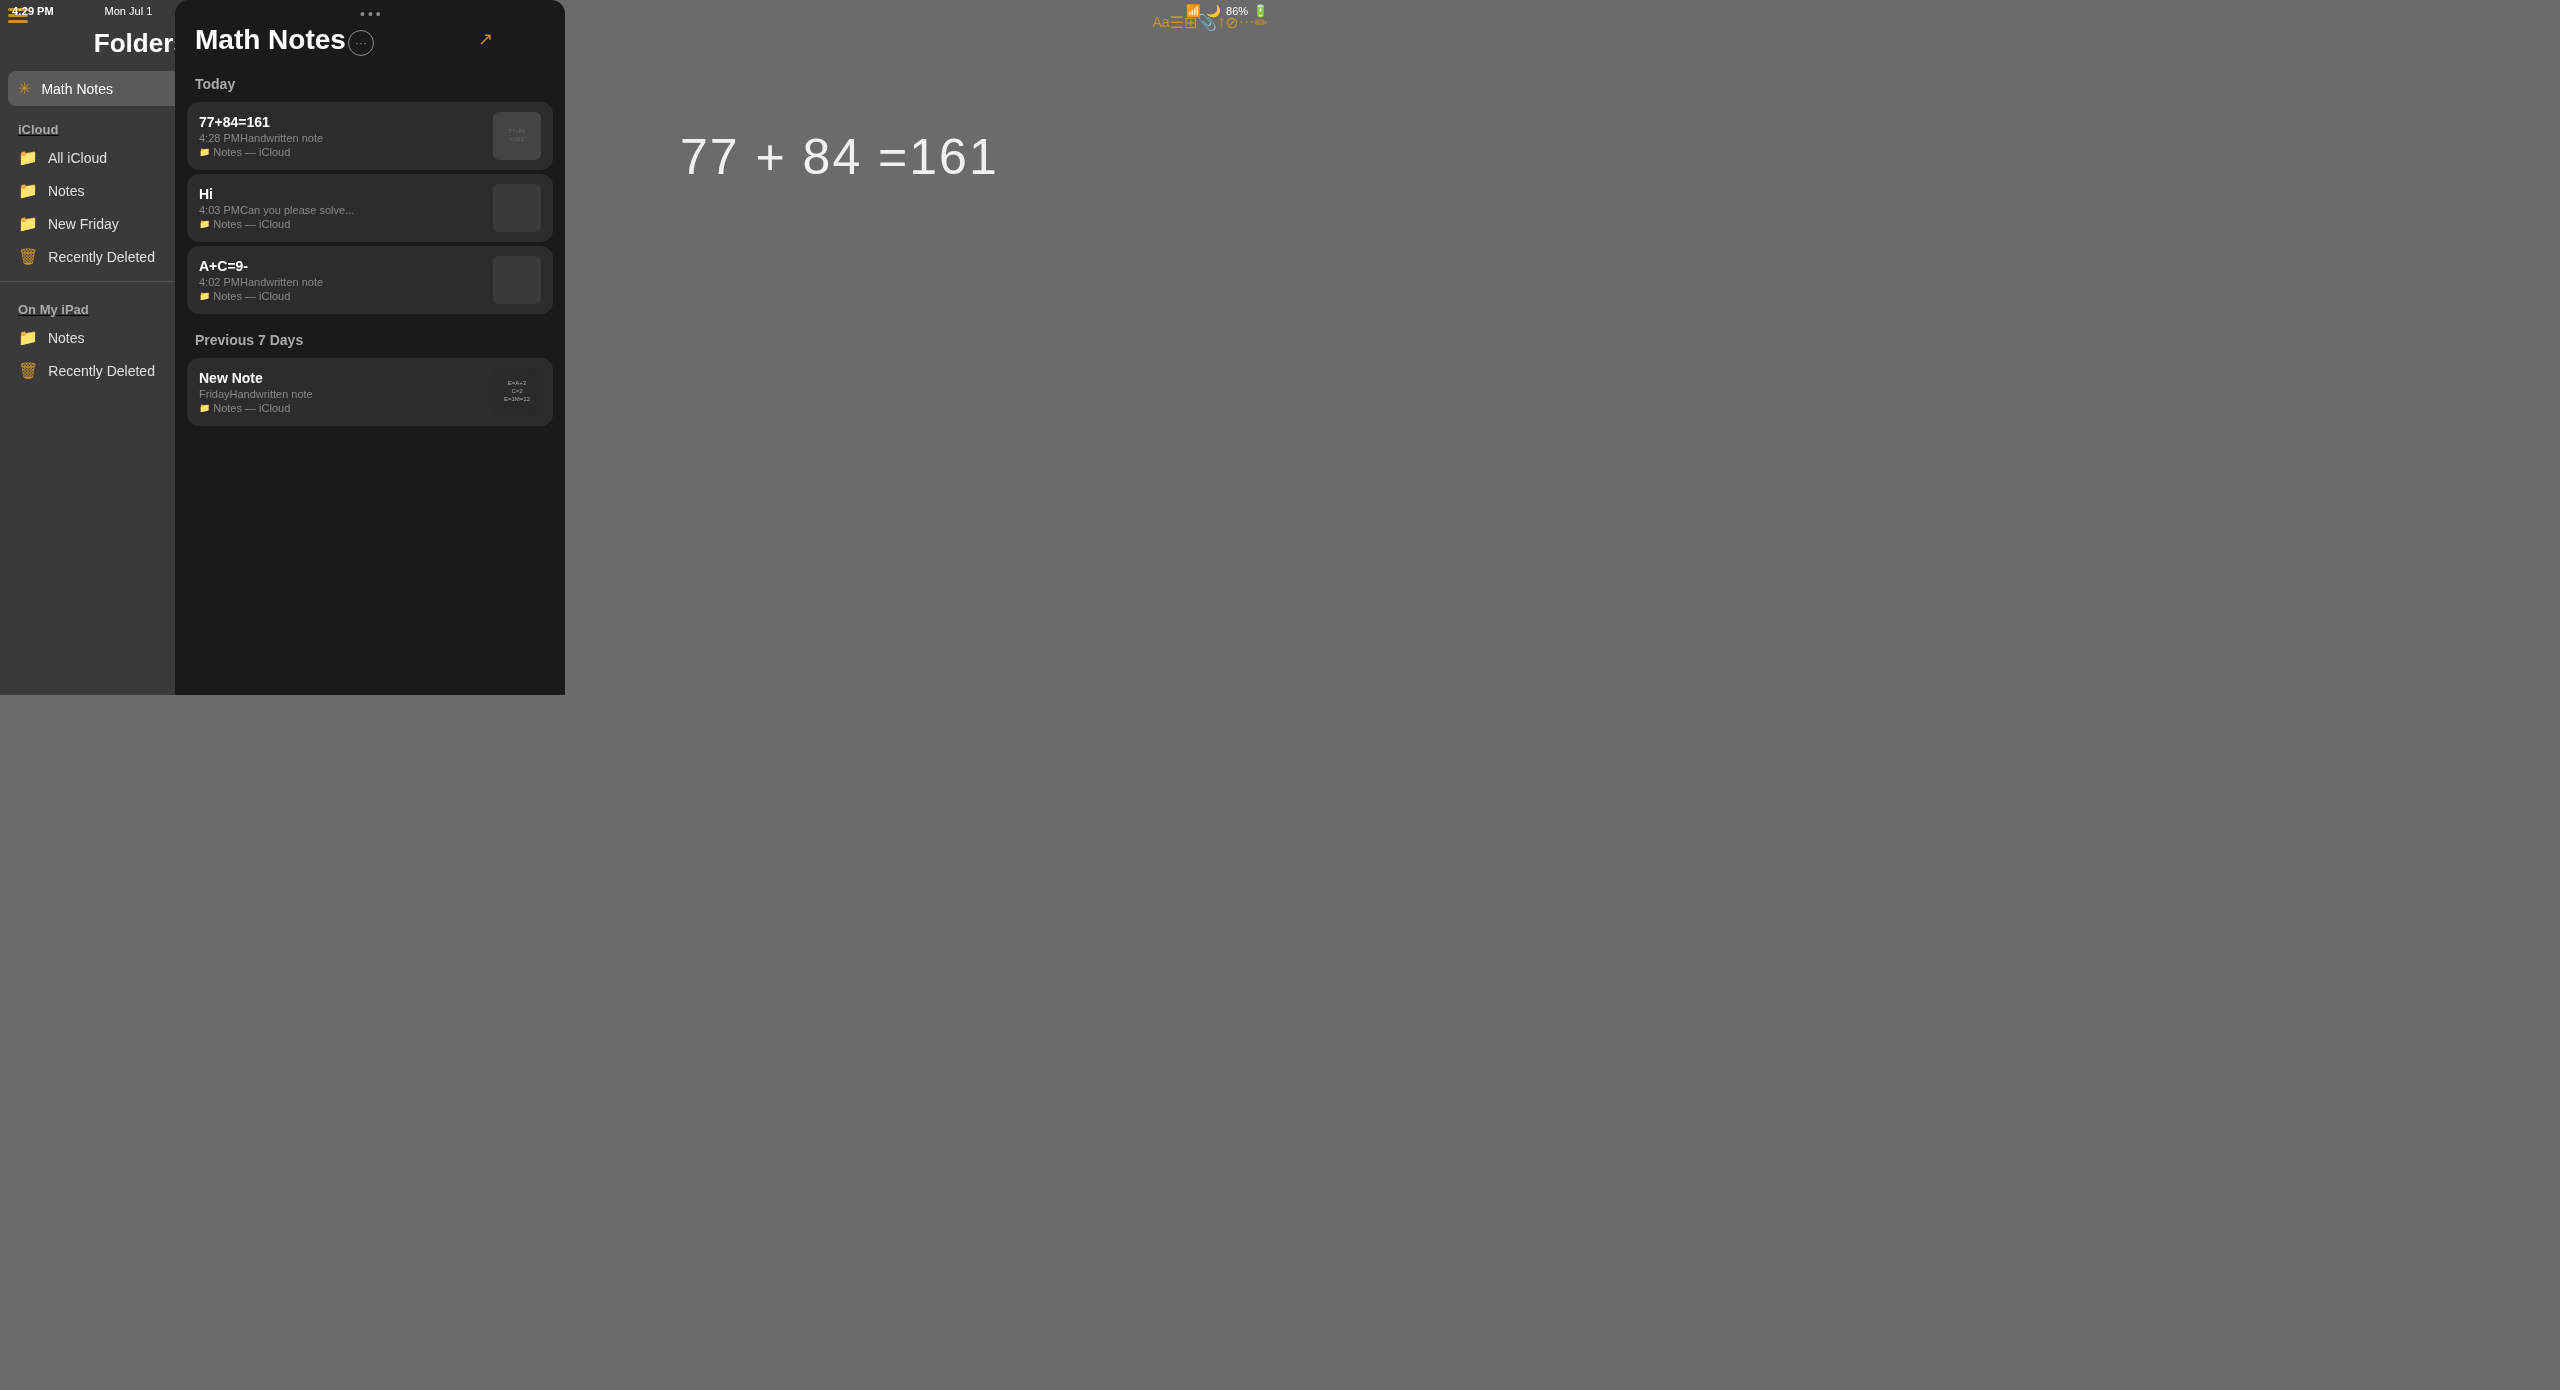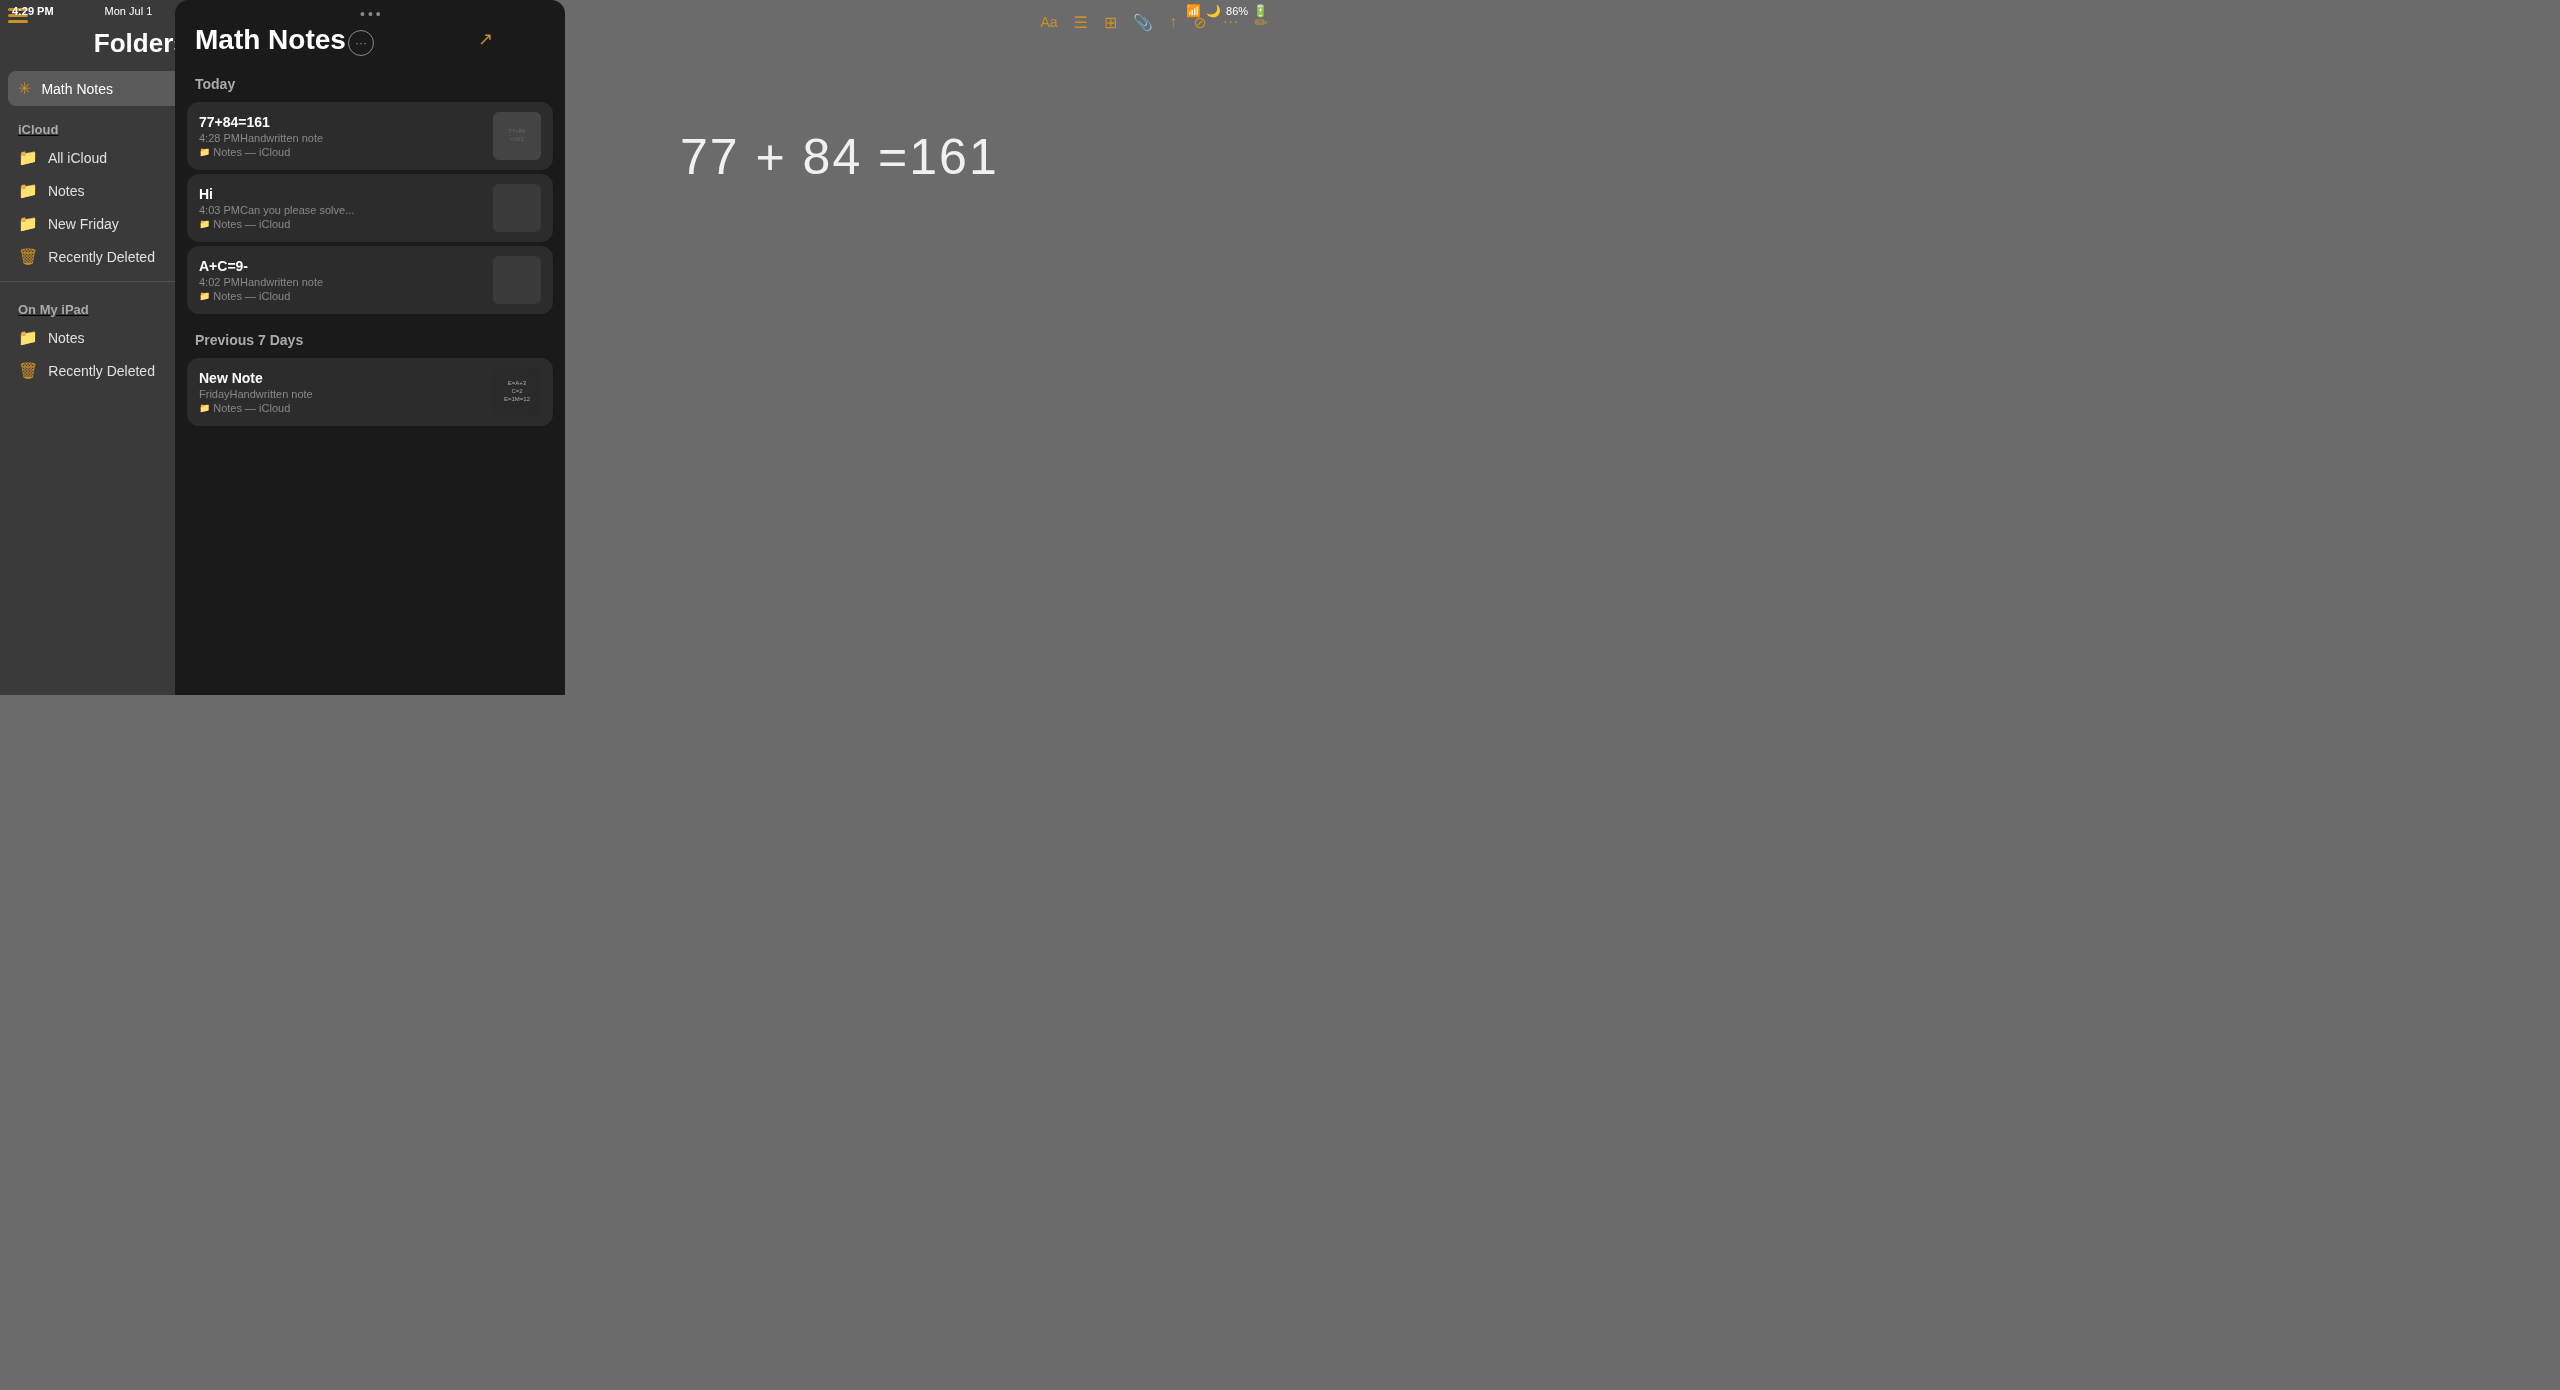--- a/index.html
+++ b/index.html
@@ -211,21 +211,20 @@
     .note-toolbar {
       position: absolute;
       top: 0;
       left: 460px;
       right: 0;
       height: 44px;
       display: flex;
       align-items: center;
       justify-content: flex-end;
       padding: 0 12px;
-      gap: 16px;
       z-index: 5;
     }
     .toolbar-icon {
       font-size: 17px;
       color: #c8912a;
       cursor: pointer;
     }
 
     .note-canvas {
       position: absolute;

